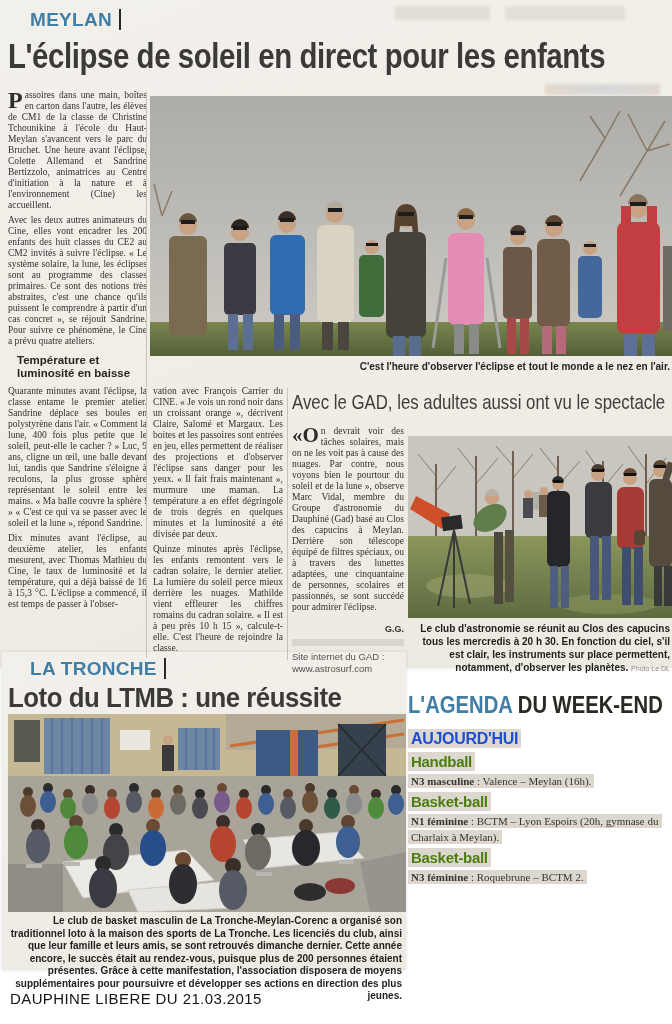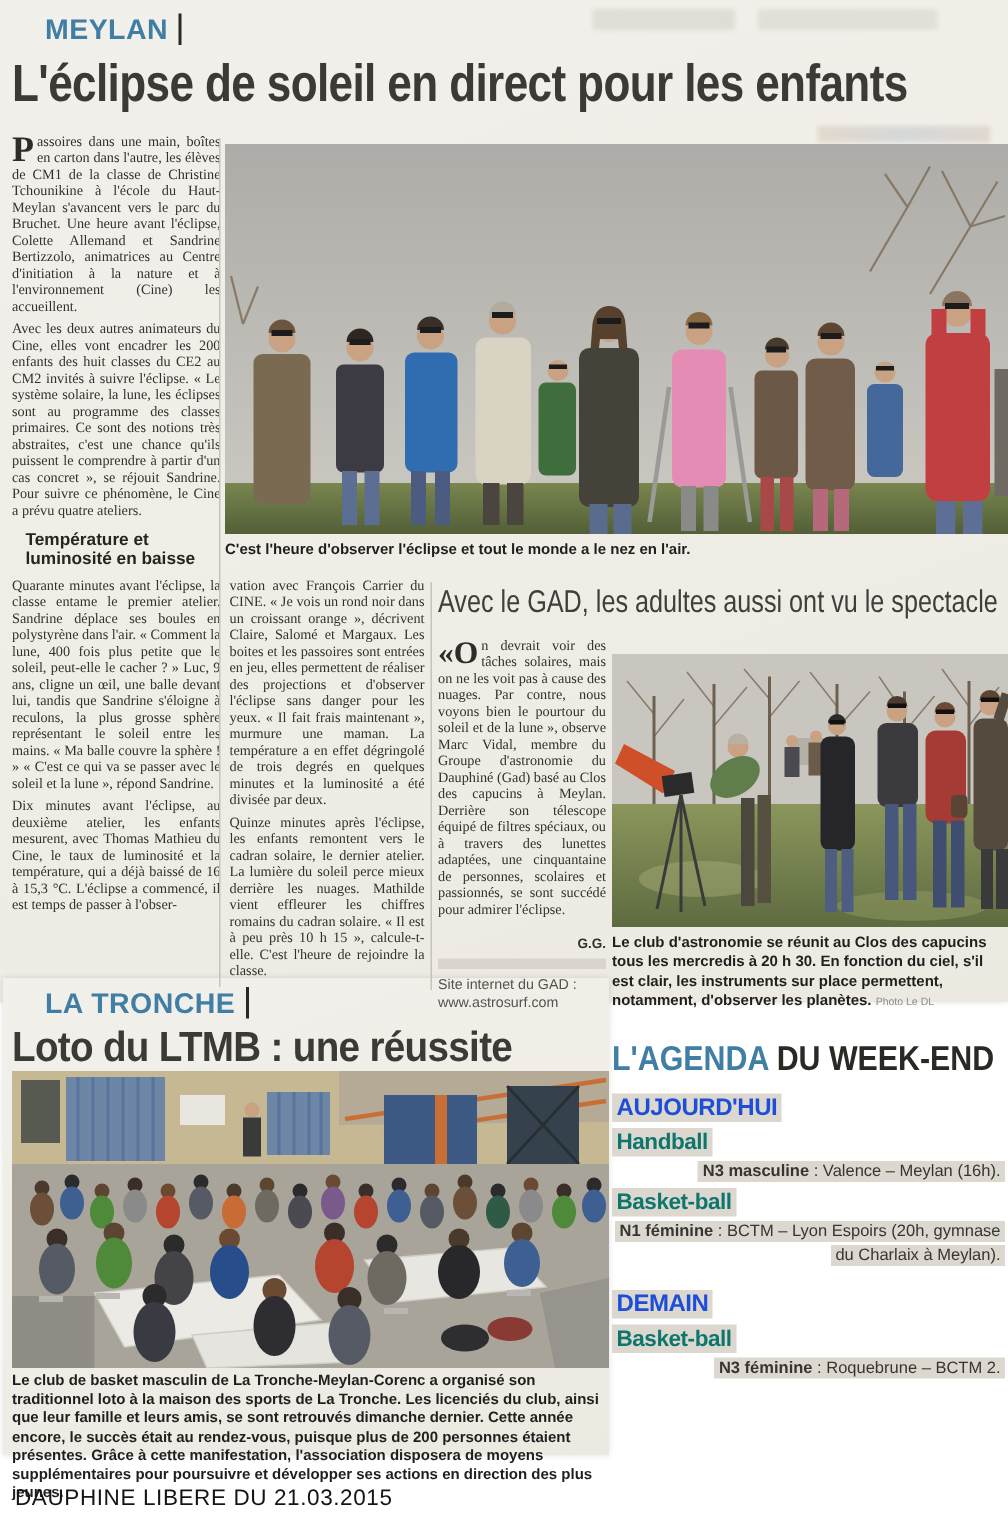--- a/index.html
+++ b/index.html
@@ -18,36 +18,36 @@
   .bodycol{font-size:9.5px;line-height:11px;text-align:justify;color:#33312d;}
   .bodycol p{margin:0 0 4px 0;}
   .dropcap{float:left;font-size:24px;line-height:20px;font-weight:bold;padding-right:2px;
            color:#2e2c29;}
   .dropcap.gad{font-size:21px;line-height:18px;}
   .subsect{display:flex;gap:5px;margin:7px 0 6px 0;align-items:flex-start;}
   .subsect .bar{width:4px;background:#4a84aa;flex:none;}
   .subsect .txt{font-family:"Liberation Sans",sans-serif;font-weight:800;font-size:11.5px;
                 line-height:13px;color:#26251f;text-align:left;}
   .caption{font-family:"Liberation Sans",sans-serif;font-weight:700;font-size:10px;
-           line-height:13px;color:#201f1d;text-align:left;}
+           line-height:13px;color:#201f1d;text-align:right;}
   .credit{font-size:7px;color:#8f8c84;font-weight:400;}
   .vrule{width:1px;background:#c6c3ba;}
   .gad-head{font-family:"Liberation Sans",sans-serif;font-weight:400;font-size:21px;
             color:#403e3a;white-space:nowrap;transform:scaleX(0.8);transform-origin:left top;}
   .byline{text-align:right;font-weight:bold;font-size:9px;font-family:"Liberation Sans",sans-serif;margin-top:11px;}
   .graysep{height:7px;background:#d9d5cd;margin:4px 0 5px 0;}
   .sitetxt{font-family:"Liberation Sans",sans-serif;font-size:9.5px;line-height:12px;color:#55534e;}
   .hl{background:#dcd8d0;box-decoration-break:clone;-webkit-box-decoration-break:clone;
       padding:1px 3px;}
   .ag-day{font-family:"Liberation Sans",sans-serif;font-weight:800;font-size:16px;
           letter-spacing:-0.3px;color:#1d4ed8;margin:0 0 5px 0;}
   .ag-sport{font-family:"Liberation Sans",sans-serif;font-weight:800;font-size:15px;
-            letter-spacing:-0.3px;color:#0f766e;margin:2px 0 3px 0;}
-  .ag-line{font-family:Liberation Sans, sans-serif;font-size:11px;line-height:16px;
-           color:#37352f;margin:0 0 4px 0;text-align:right;}
+            letter-spacing:-0.3px;color:#4d7c0f;margin:2px 0 3px 0;}
+  .ag-line{font-family:Liberation Serif, serif;font-size:11px;line-height:16px;
+           color:#37352f;margin:0 0 4px 0;}
   .ag-line b{font-weight:800;}
   .footer{font-family:"Liberation Sans",sans-serif;font-size:15px;color:#161513;
           letter-spacing:0.4px;white-space:nowrap;}
   .smudge{filter:blur(1.5px);opacity:0.5;}
 </style>
 </head>
 <body>
 
 <div id="page">
 
@@ -404,21 +404,20 @@
 
   <div class="abs" style="left:408px;top:730px;width:262px;">
     <div class="ag-day"><span class="hl">AUJOURD'HUI</span></div>
 
     <div class="ag-sport"><span class="hl">Handball</span></div>
     <div class="ag-line"><span class="hl"><b>N3 masculine</b><span> : Valence – Meylan (16h).</span></span></div>
 
     <div class="ag-sport"><span class="hl">Basket-ball</span></div>
     <div class="ag-line"><span class="hl"><b>N1 féminine</b><span> : BCTM – Lyon Espoirs (20h, gymnase du Charlaix à Meylan).</span></span></div>
 
-    <div class="ag-day" style="margin-top:16px;"><span class="hl">DEMAIN</span></div>
 
     <div class="ag-sport"><span class="hl">Basket-ball</span></div>
     <div class="ag-line"><span class="hl"><b>N3 féminine</b><span> : Roquebrune – BCTM 2.</span></span></div>
   </div>
 
   <div class="abs footer" style="left:10px;top:990px;">DAUPHINE LIBERE DU 21.03.2015</div>
 
 </div>
 
 </body></html>

